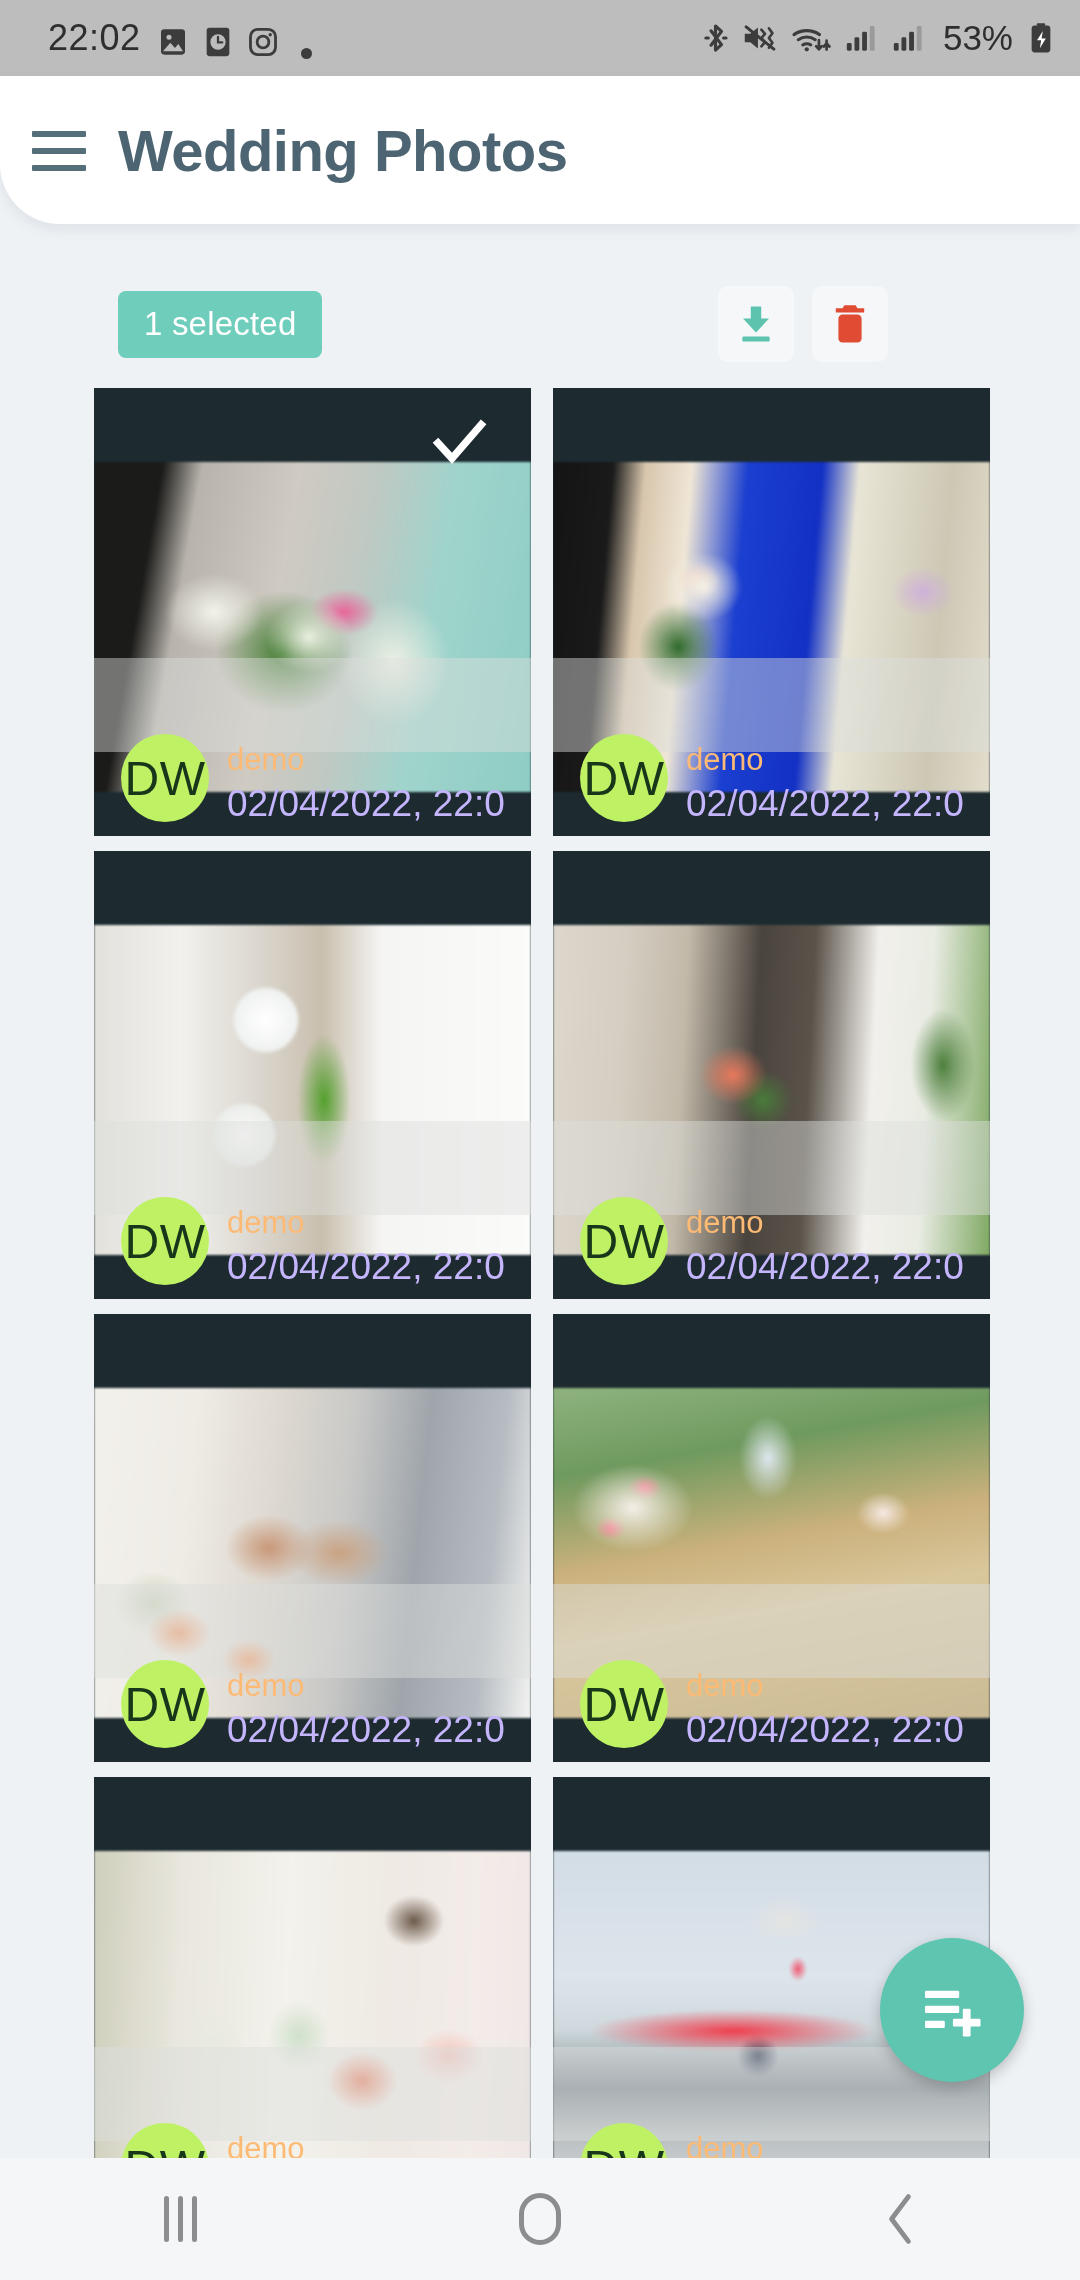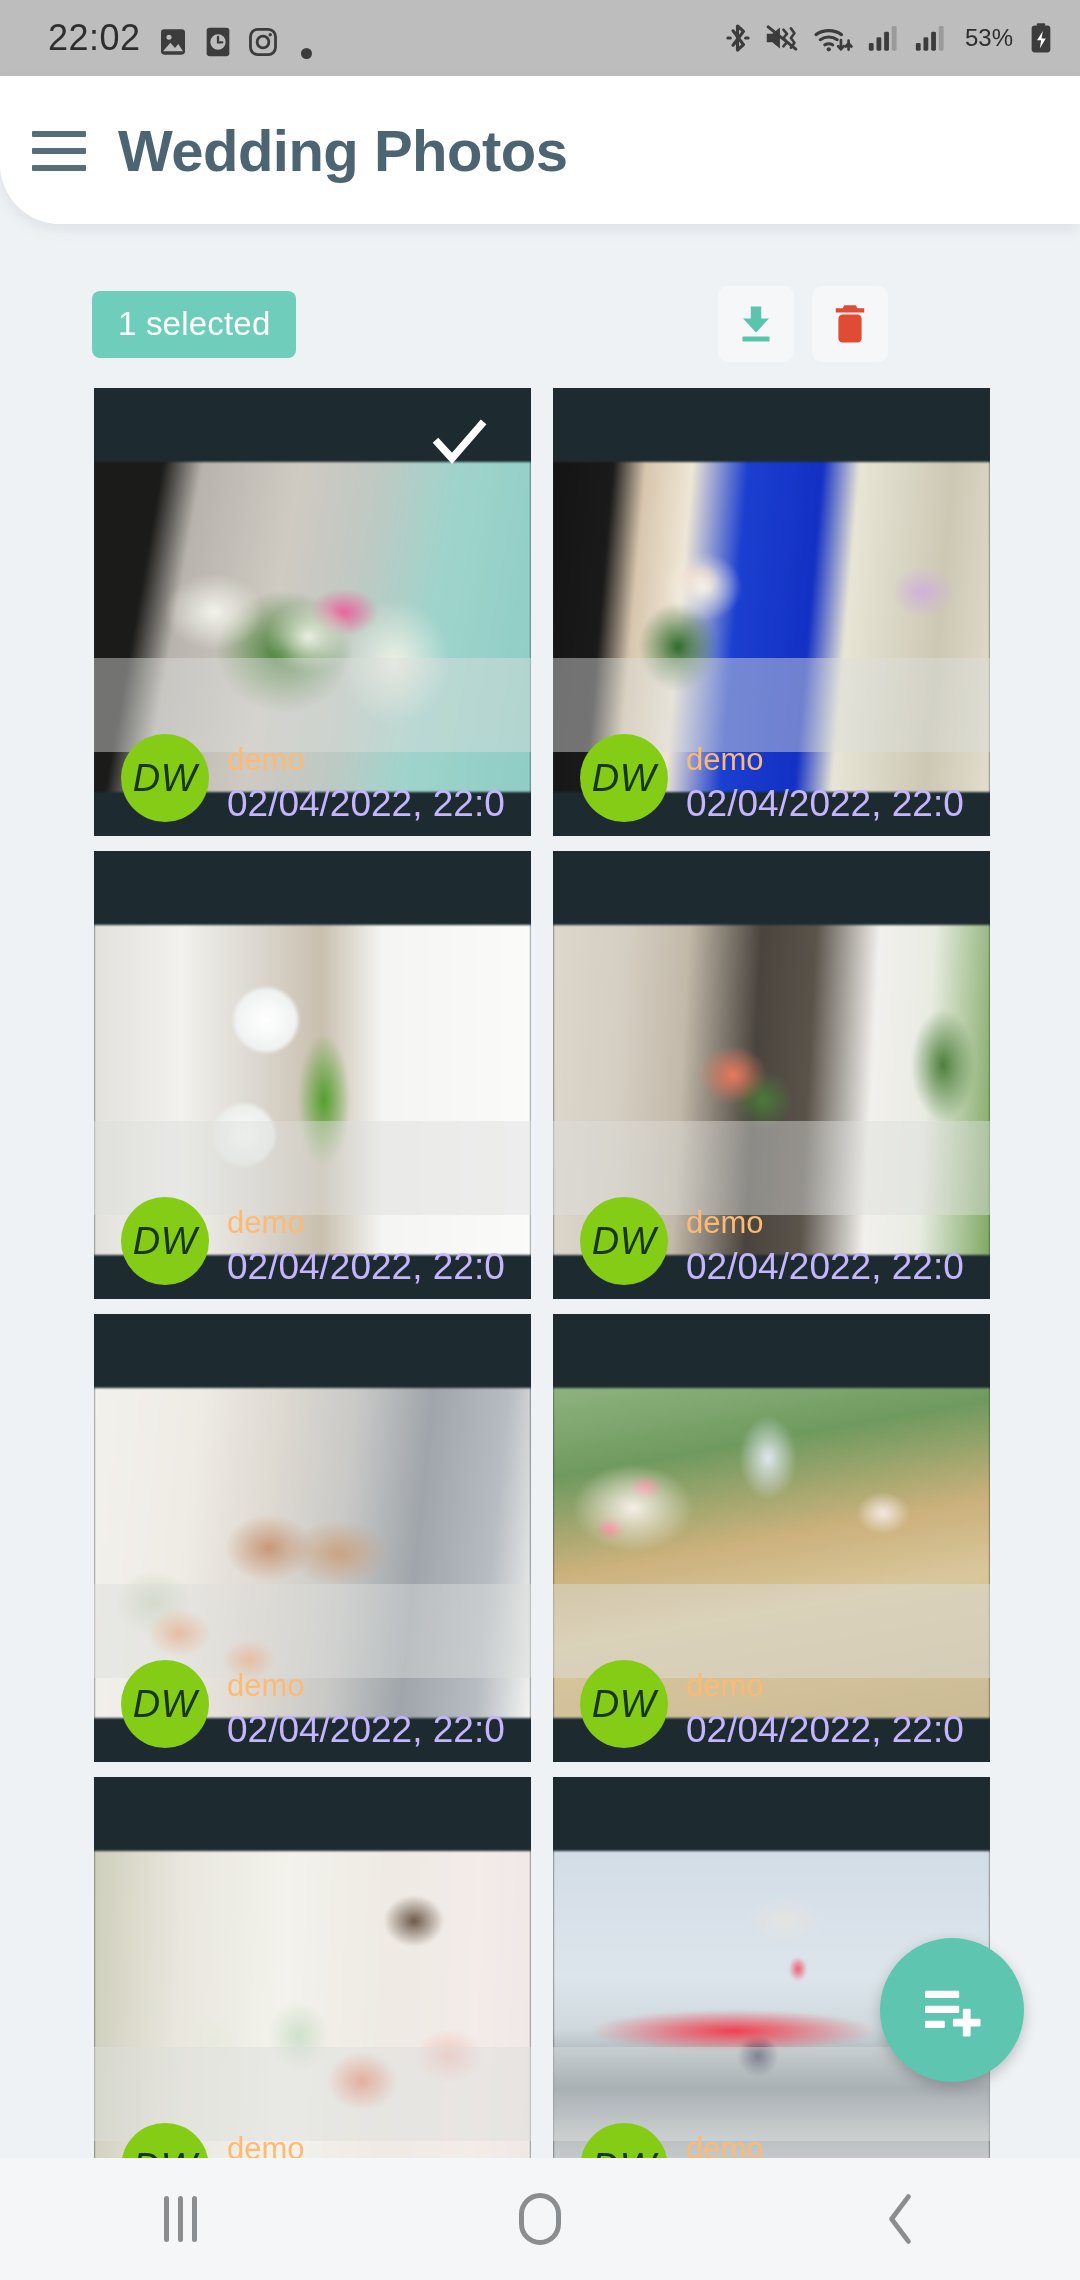--- a/index.html
+++ b/index.html
@@ -34,21 +34,21 @@
   .sb-left { display: flex; align-items: flex-end; gap: 16px; }
   .sb-right { display: flex; align-items: center; gap: 13px; }
   .sb-clock {
     font-size: 36px;
     color: #2e2e2e;
     letter-spacing: 0.5px;
     font-family: "Liberation Sans", sans-serif;
   }
   .sb-ico { display: block; }
   .sb-pct {
-    font-size: 24px;
+    font-size: 35px;
     color: #2e2e2e;
     margin-left: 5px;
     margin-right: 2px;
   }
   .sb-dot {
     width: 11px; height: 11px;
     border-radius: 50%;
     background: #3c3c3c;
     margin-left: 6px;
   }
@@ -94,21 +94,21 @@
 
   
   .seltoolbar {
     position: absolute;
     top: 276px; left: 0;
     width: 976px;
     height: 96px;
     display: flex;
     align-items: center;
     justify-content: space-between;
-    padding: 0 88px 0 92px;
+    padding: 0 88px 0 118px;
   }
   .sel-badge {
     background: #6ecdbb;
     color: #ffffff;
     font-size: 33px;
     border-radius: 8px;
     padding: 16px 26px 18px 26px;
     line-height: 1;
     letter-spacing: 0.2px;
   }
@@ -176,28 +176,27 @@
     height: 116px;
     z-index: 3;
   }
   .avatar {
     position: absolute;
     left: 27px;
     bottom: 14px;
     width: 88px;
     height: 88px;
     border-radius: 50%;
-    background: #84cc16;
+    background: #bef264;
     display: flex;
     align-items: center;
     justify-content: center;
     color: #17361a;
-    font-size: 38px;
+    font-size: 48px;
     letter-spacing: 0.5px;
-    font-style: italic;
   }
   .meta-text {
     position: absolute;
     left: 133px;
     bottom: 8px;
     width: 330px;
   }
   .meta-owner {
     color: #fdba74;
     font-size: 31px;

